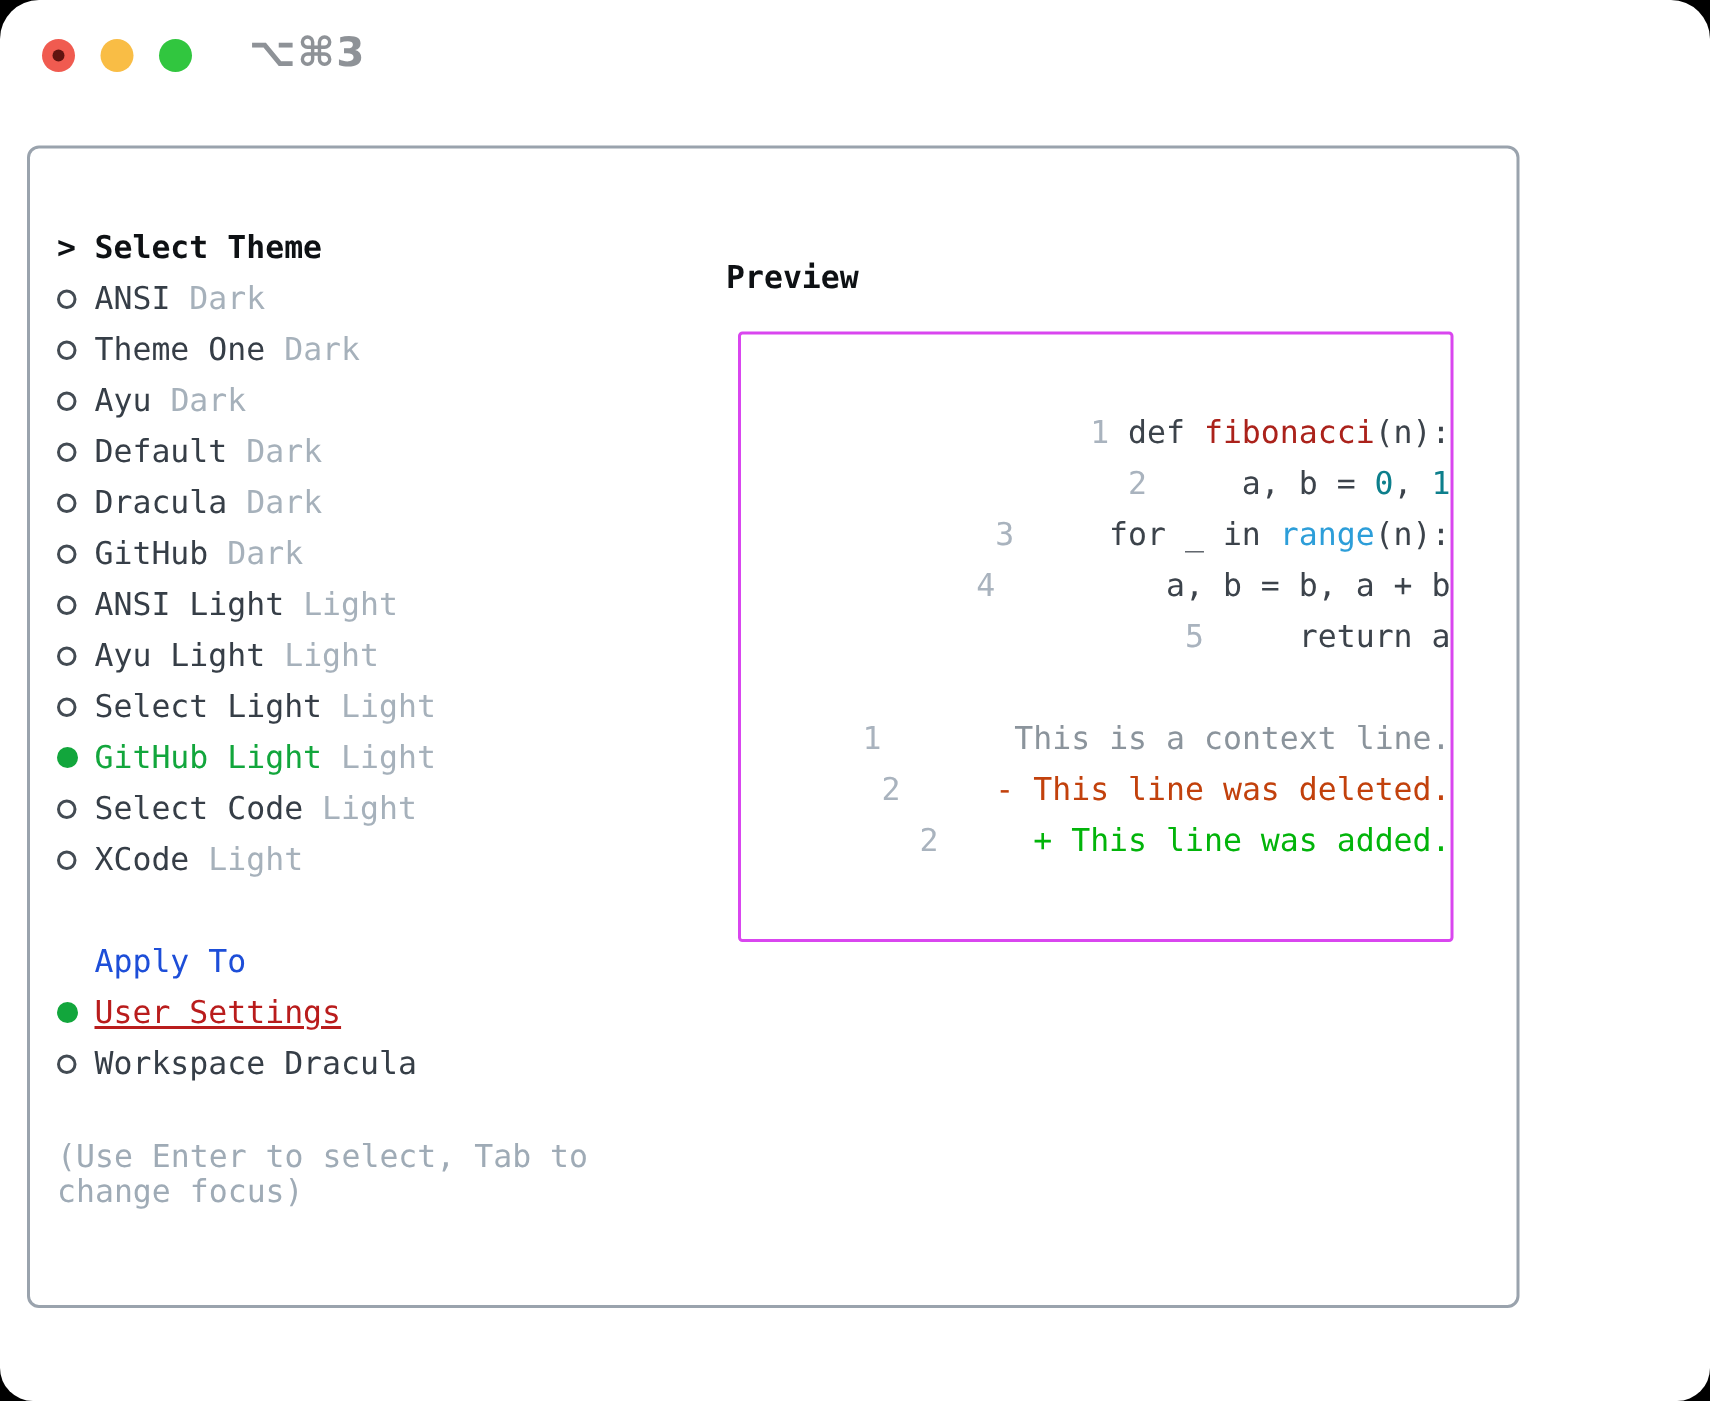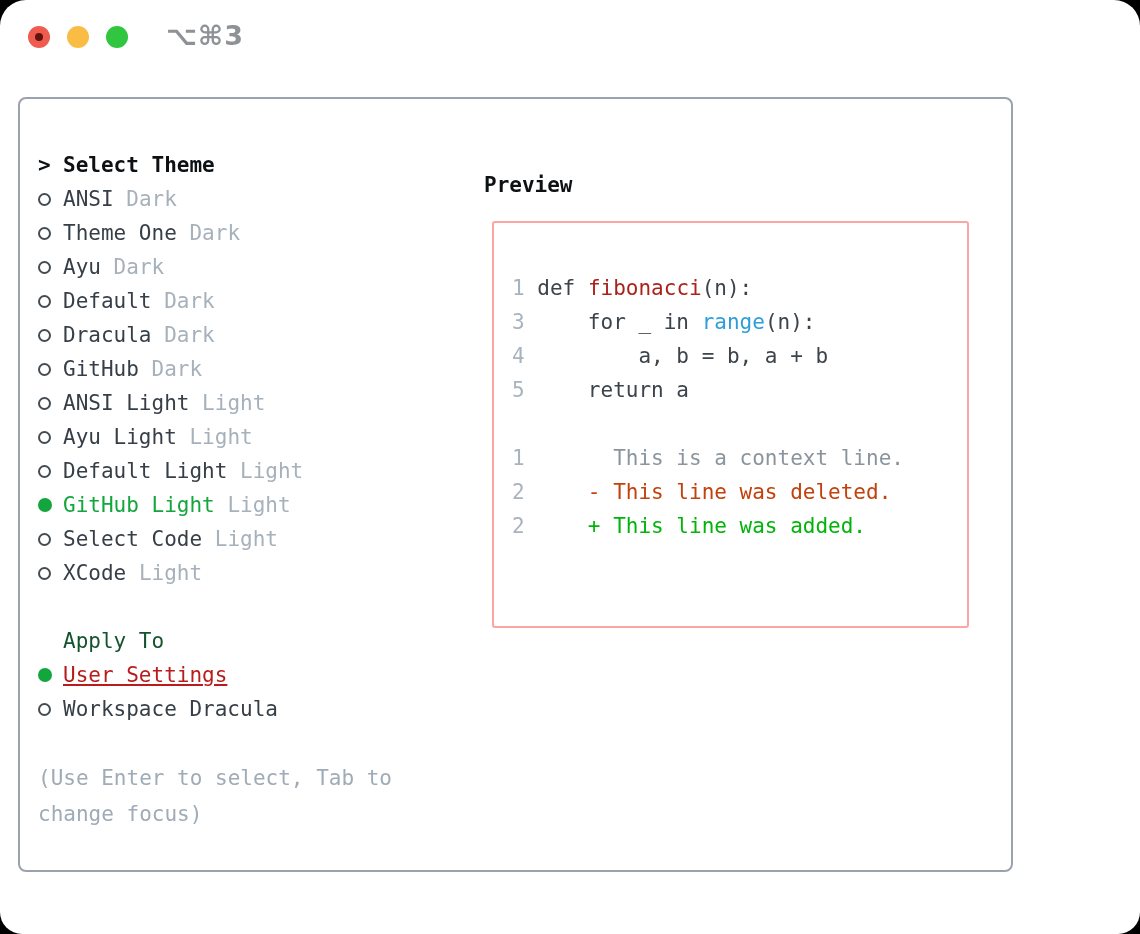--- a/index.html
+++ b/index.html
@@ -30,30 +30,30 @@
   .spacer{height:34px;}
   
   .left-col{position:absolute;left:18px;top:49px;width:440px;}
   .bullet{width:25px;display:flex;align-items:center;flex:0 0 25px;}
   .prompt{font-weight:bold;color:#0e1114;font-size:21px;}
   .hdr{font-weight:bold;color:#0e1114;}
   .radio{width:13px;height:13px;box-sizing:border-box;border:2px solid #434b53;border-radius:50%;}
   .radio.sel{width:14px;height:14px;border:none;}
   .t-name{color:#363e47;}
   .t-tag{color:#a6b1bb;text-align:center;}
-  .subhdr{color:#14532d;}
+  .subhdr{color:#1d4ed8;}
   .hint{
-    font-size:21px;line-height:36px;color:#9fabb6;width:432px;white-space:normal;
+    font-size:21px;line-height:23px;color:#9fabb6;width:432px;white-space:normal;
   }
   
   .right-col{position:absolute;left:464px;top:49px;width:500px;margin-top:20px;}
   .preview-box{
     margin-left:8px;margin-top:19px;width:477px;height:407px;box-sizing:border-box;
-    border:2px solid #fca5a5;border-radius:3px;background:#fff;
-    padding:48px 0 0 18px;overflow:hidden;
+    border:2px solid #d946ef;border-radius:3px;background:#fff;
+    padding:48px 0 0 18px;overflow:hidden;text-align:right;
   }
   .code-line{height:34px;line-height:34px;white-space:pre;font-size:21px;}
 </style>
 </head>
 <body>
 
 <div class="window">
 
   <div class="titlebar">
     <div class="lights">
@@ -73,21 +73,21 @@
       </div>
       <div id="theme-list">
           <div class="row"><span class="bullet"><span class="radio"></span></span><span class="t-name">ANSI</span><span> </span><span class="t-tag">Dark</span></div>
           <div class="row"><span class="bullet"><span class="radio"></span></span><span class="t-name">Theme One</span><span> </span><span class="t-tag">Dark</span></div>
           <div class="row"><span class="bullet"><span class="radio"></span></span><span class="t-name">Ayu</span><span> </span><span class="t-tag">Dark</span></div>
           <div class="row"><span class="bullet"><span class="radio"></span></span><span class="t-name">Default</span><span> </span><span class="t-tag">Dark</span></div>
           <div class="row"><span class="bullet"><span class="radio"></span></span><span class="t-name">Dracula</span><span> </span><span class="t-tag">Dark</span></div>
           <div class="row"><span class="bullet"><span class="radio"></span></span><span class="t-name">GitHub</span><span> </span><span class="t-tag">Dark</span></div>
           <div class="row"><span class="bullet"><span class="radio"></span></span><span class="t-name">ANSI Light</span><span> </span><span class="t-tag">Light</span></div>
           <div class="row"><span class="bullet"><span class="radio"></span></span><span class="t-name">Ayu Light</span><span> </span><span class="t-tag">Light</span></div>
-          <div class="row"><span class="bullet"><span class="radio"></span></span><span class="t-name">Default Light</span><span> </span><span class="t-tag">Light</span></div>
+          <div class="row"><span class="bullet"><span class="radio"></span></span><span class="t-name">Select Light</span><span> </span><span class="t-tag">Light</span></div>
           <div class="row"><span class="bullet"><span class="radio sel" style="background: rgb(18, 166, 60);"></span></span><span class="t-name" style="color: rgb(18, 166, 60); text-align: center;">GitHub Light</span><span> </span><span class="t-tag">Light</span></div>
           <div class="row"><span class="bullet"><span class="radio"></span></span><span class="t-name">Select Code</span><span> </span><span class="t-tag">Light</span></div>
           <div class="row"><span class="bullet"><span class="radio"></span></span><span class="t-name">XCode</span><span> </span><span class="t-tag">Light</span></div>
         </div>
       <div class="spacer"></div>
       <div class="row">
         <span class="bullet"></span>
         <span class="subhdr">Apply To</span>
       </div>
       <div id="apply-list">
@@ -96,20 +96,21 @@
         </div>
       <div class="spacer"></div>
       <div class="hint">(Use Enter to select, Tab to change focus)</div>
     </div>
 
     <div class="right-col">
       <div class="row"><span class="hdr">Preview</span></div>
       <div class="preview-box">
         <div id="code-block">
             <div class="code-line"><span style="color: rgb(169, 179, 190);">1 </span><span style="color: rgb(60, 67, 75);">def </span><span style="color: rgb(171, 34, 27);">fibonacci</span><span style="color: rgb(60, 67, 75);">(n):</span></div>
+            <div class="code-line"><span style="color: rgb(169, 179, 190);">2 </span><span style="color: rgb(60, 67, 75);">    a, b = </span><span style="color: rgb(13, 127, 140);">0</span><span style="color: rgb(60, 67, 75);">, </span><span style="color: rgb(13, 127, 140);">1</span></div>
             <div class="code-line"><span style="color: rgb(169, 179, 190);">3 </span><span style="color: rgb(60, 67, 75);">    for _ in </span><span style="color: rgb(45, 158, 217);">range</span><span style="color: rgb(60, 67, 75);">(n):</span></div>
             <div class="code-line"><span style="color: rgb(169, 179, 190);">4 </span><span style="color: rgb(60, 67, 75);">        a, b = b, a + b</span></div>
             <div class="code-line"><span style="color: rgb(169, 179, 190);">5 </span><span style="color: rgb(60, 67, 75);">    return a</span></div>
           </div>
         <div class="spacer"></div>
         <div id="diff-block">
             <div class="code-line"><span style="color: rgb(169, 179, 190);">1     </span><span style="color: rgb(139, 148, 156);">  This is a context line.</span></div>
             <div class="code-line"><span style="color: rgb(169, 179, 190);">2     </span><span style="color: #c2410c;">- This line was deleted.</span></div>
             <div class="code-line"><span style="color: rgb(169, 179, 190);">2     </span><span style="color: rgb(2, 180, 10);">+ This line was added.</span></div>
           </div>

